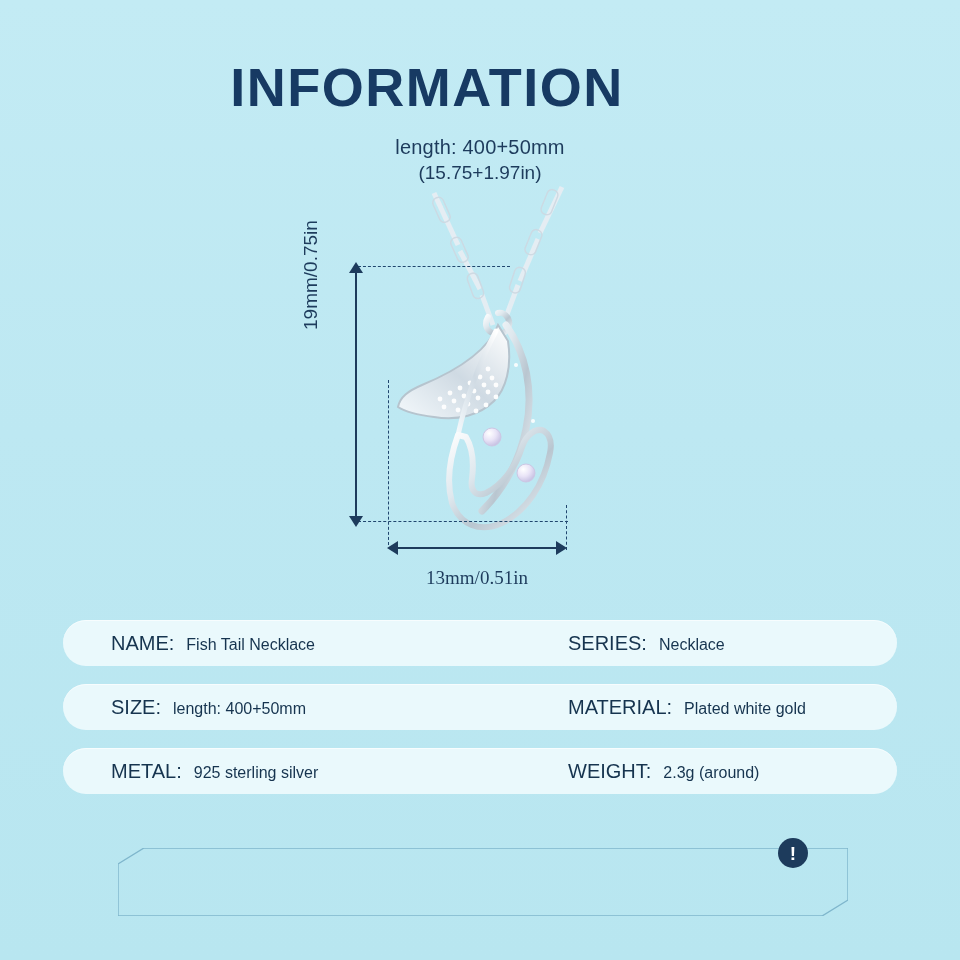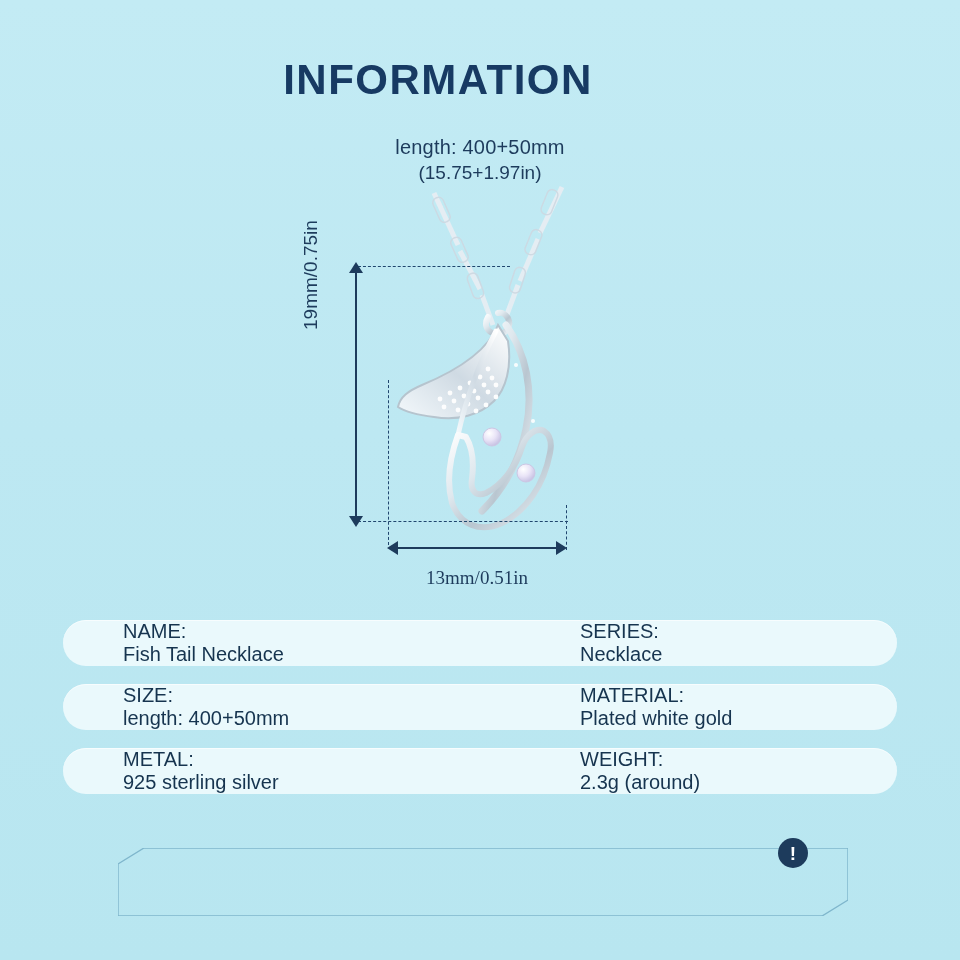--- a/index.html
+++ b/index.html
@@ -19,24 +19,24 @@
     position: relative;
     width: 960px;
     height: 960px;
     background: linear-gradient(180deg, #c3ebf4 0%, #bde8f2 45%, #b8e6f0 100%);
   }
 
   
   .title {
     position: absolute;
     top: 56px;
-    left: 16px;
+    left: 5px;
     width: 844px;
     text-align: center;
-    font-size: 42px;
+    font-size: 54px;
     font-weight: bold;
     letter-spacing: 1.5px;
     color: #173a63;
   }
 
   
   .length-caption {
     position: absolute;
     top: 136px;
     left: 0;
@@ -194,36 +194,35 @@
     box-shadow: 0 1px 0 rgba(255,255,255,0.6) inset;
     display: flex;
     align-items: center;
   }
   .spec-cell {
     display: flex;
     align-items: baseline;
     font-size: 20px;
     color: #16344f;
     white-space: nowrap;
-    flex-direction: column;
   }
   .spec-cell.left {
     position: absolute;
     left: 48px;
   }
   .spec-cell.right {
     position: absolute;
     left: 505px;
   }
   .spec-key {
     font-size: 20px;
     color: #16344f;
   }
   .spec-val {
-    font-size: 20px;
+    font-size: 16px;
     color: #16344f;
     margin-left: 12px;
   }
 
   
   .note-wrap {
     position: absolute;
     left: 118px;
     top: 838px;
     width: 730px;

